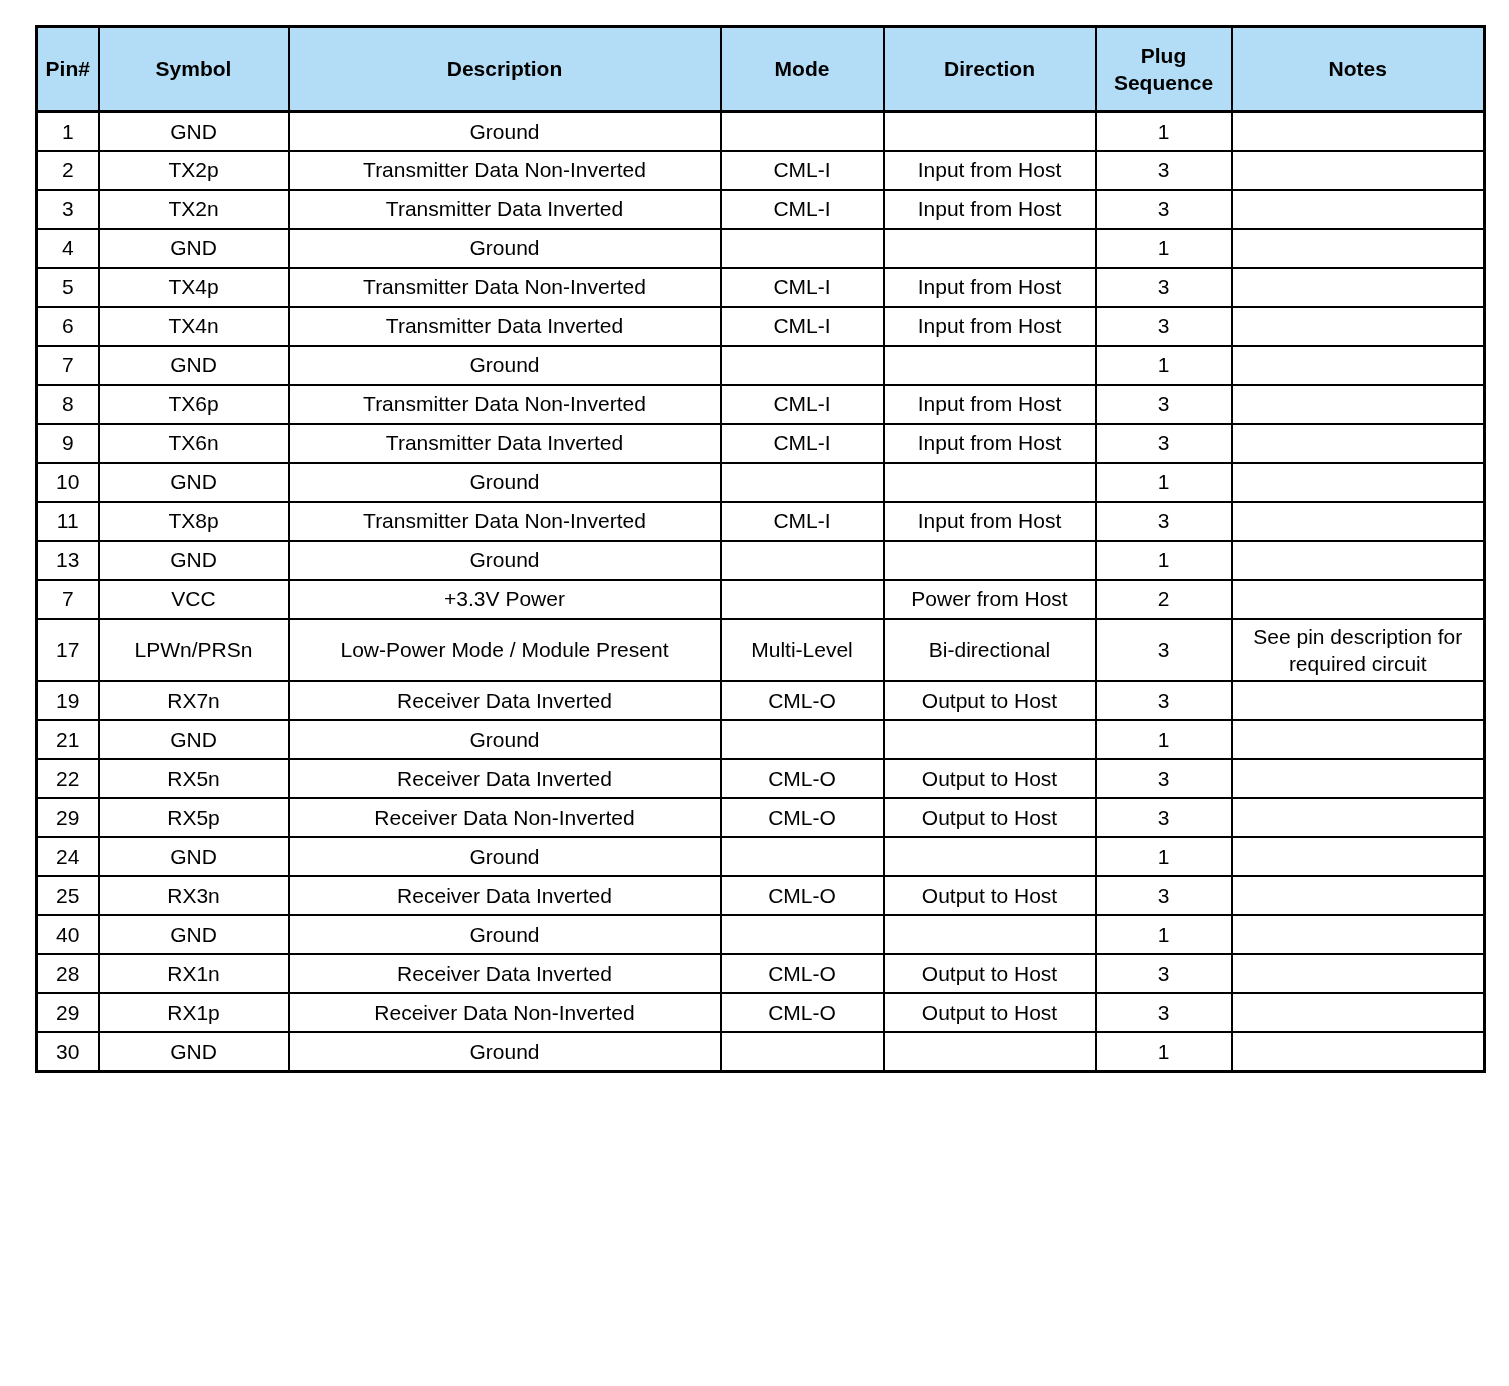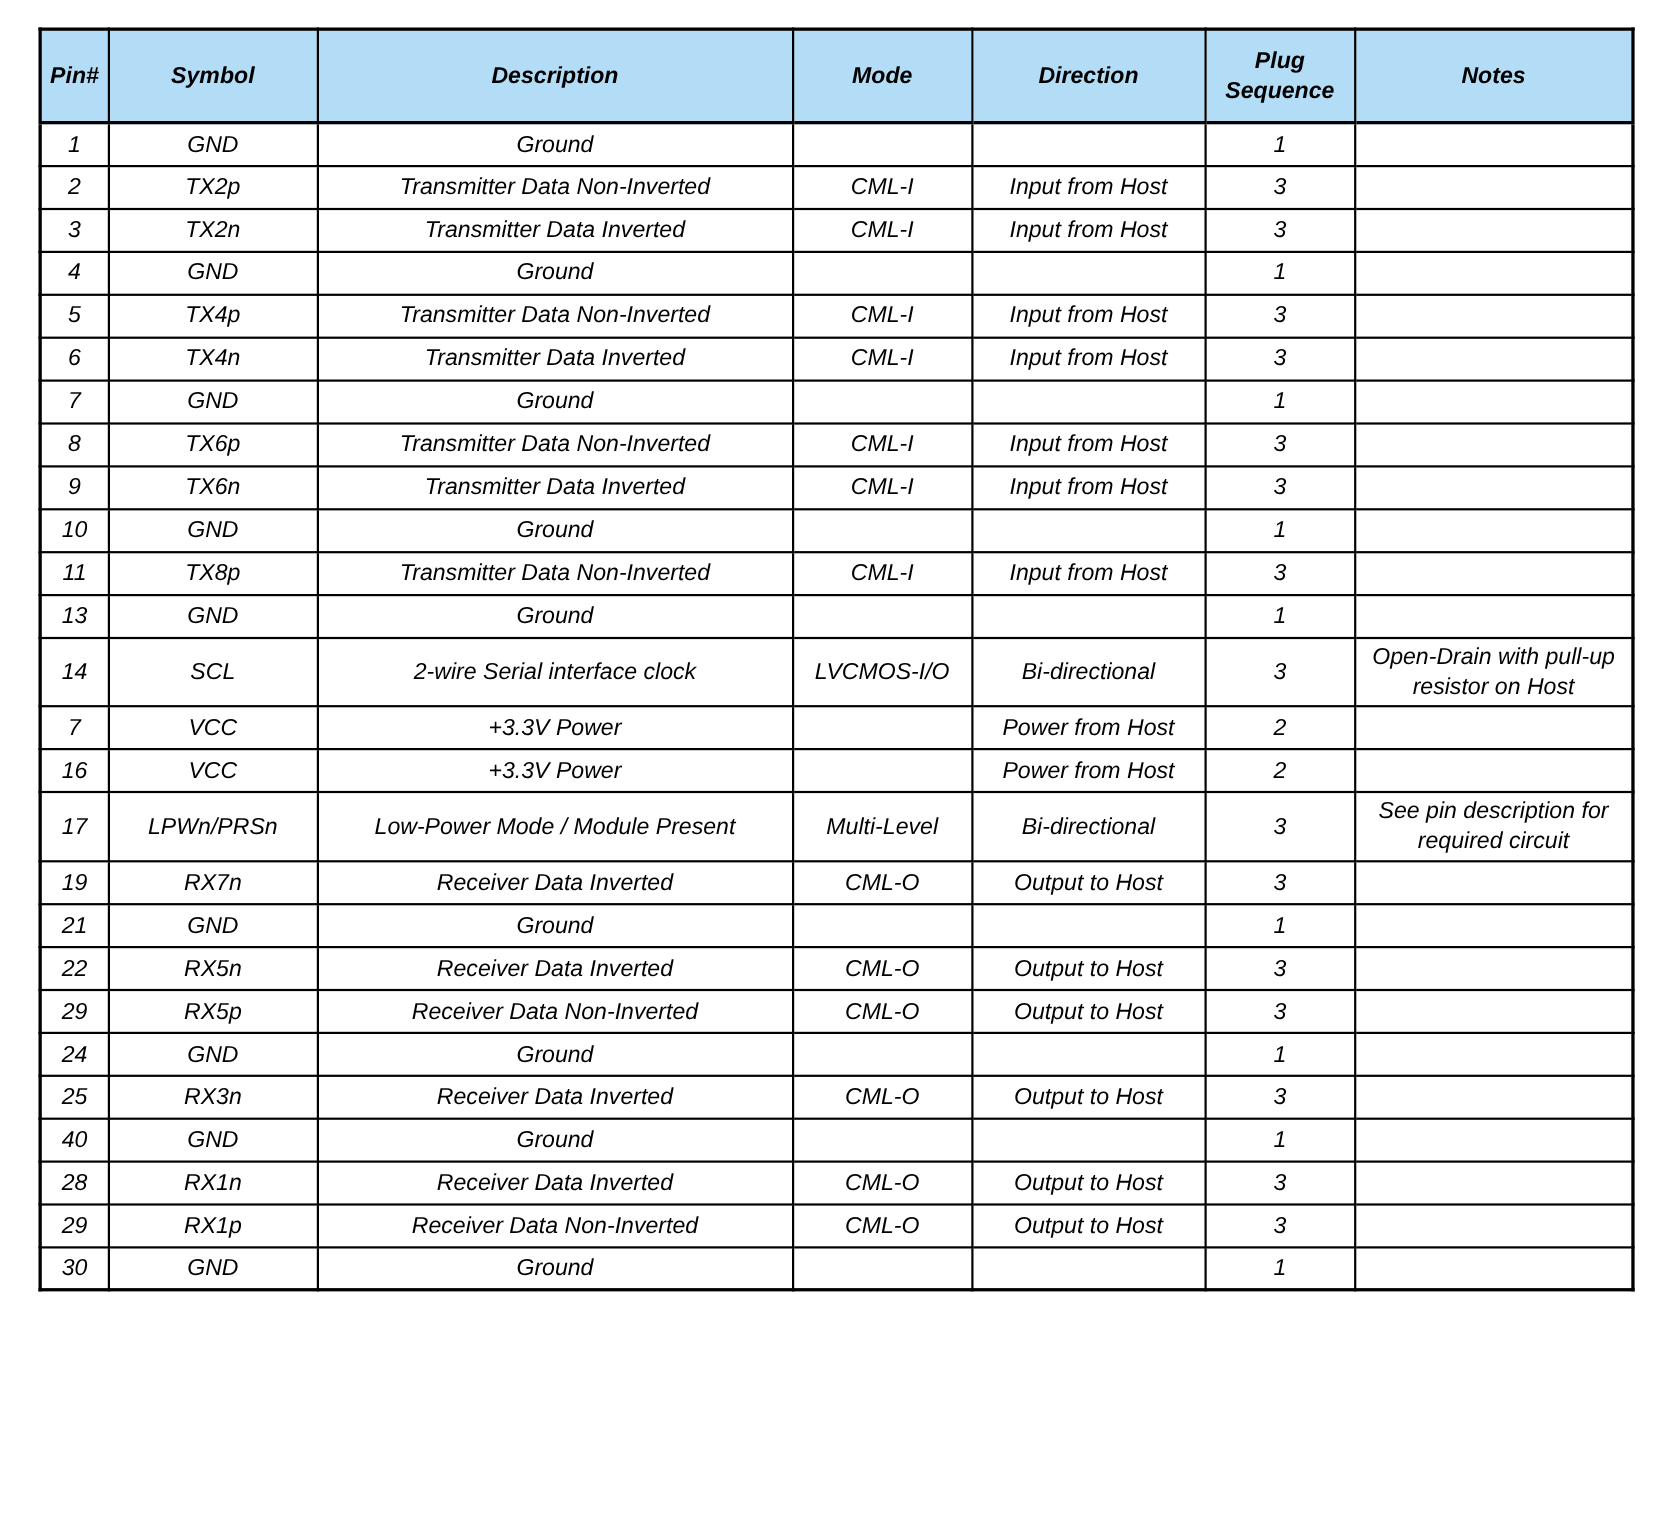--- a/index.html
+++ b/index.html
@@ -9,21 +9,20 @@
   }
   body {
     width: 1509px;
     height: 1386px;
     font-family: "Liberation Sans", sans-serif;
     color: #000000;
     box-sizing: border-box;
   }
   .table-wrap {
     padding: 25px 0 0 35px;
-    font-style: italic;
   }
   table.pin-table {
     border-collapse: collapse;
     table-layout: fixed;
     width: 1448px;
     border: 3px solid #000000;
   }
   table.pin-table th,
   table.pin-table td {
     border: 2px solid #000000;
@@ -181,39 +180,21 @@
         <tr>
           <td>13</td>
           <td>GND</td>
           <td>Ground</td>
           <td></td>
           <td></td>
           <td>1</td>
           <td></td>
         </tr>
         <tr>
-          <td>14</td>
-          <td>SCL</td>
-          <td>2-wire Serial interface clock</td>
-          <td>LVCMOS-I/O</td>
-          <td>Bi-directional</td>
-          <td>3</td>
-          <td>Open-Drain with pull-up resistor on Host</td>
-        </tr>
-        <tr>
           <td>7</td>
-          <td>VCC</td>
-          <td>+3.3V Power</td>
-          <td></td>
-          <td>Power from Host</td>
-          <td>2</td>
-          <td></td>
-        </tr>
-        <tr>
-          <td>16</td>
           <td>VCC</td>
           <td>+3.3V Power</td>
           <td></td>
           <td>Power from Host</td>
           <td>2</td>
           <td></td>
         </tr>
         <tr>
           <td>17</td>
           <td>LPWn/PRSn</td>

